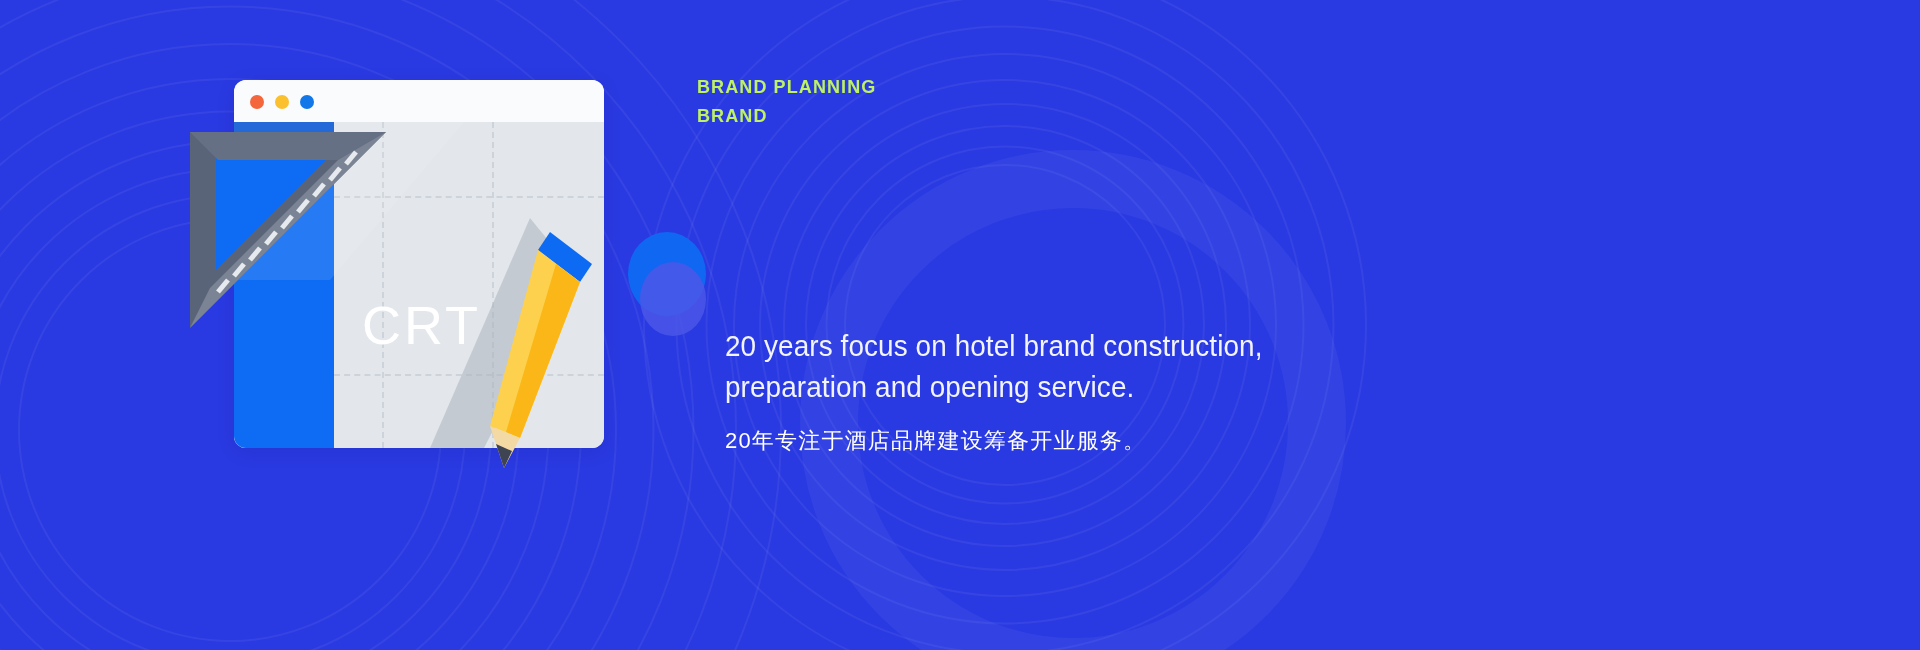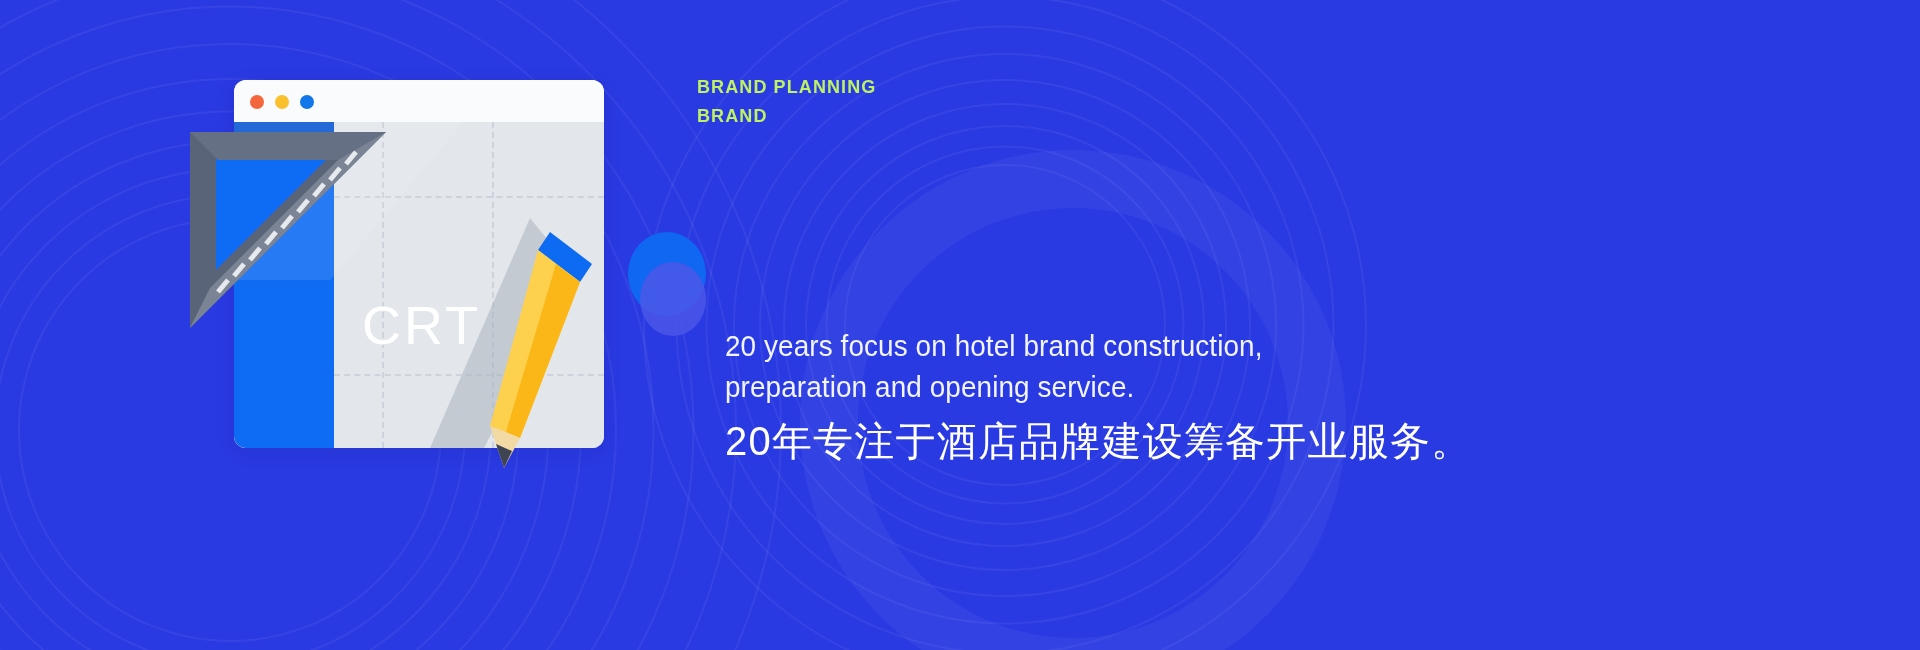--- a/index.html
+++ b/index.html
@@ -241,21 +241,21 @@
     line-height: 41px;
     font-weight: 300;
     letter-spacing: 0.1px;
     transform: scaleX(0.93);
     transform-origin: left center;
     white-space: nowrap;
   }
   .tagline-cn {
     margin-top: 14px;
     color: #ffffff;
-    font-size: 40px;
+    font-size: 22px;
     line-height: 40px;
     font-weight: 400;
     letter-spacing: 1.2px;
     white-space: nowrap;
   }
 </style>
 </head>
 <body>
 
 <div id="banner">

